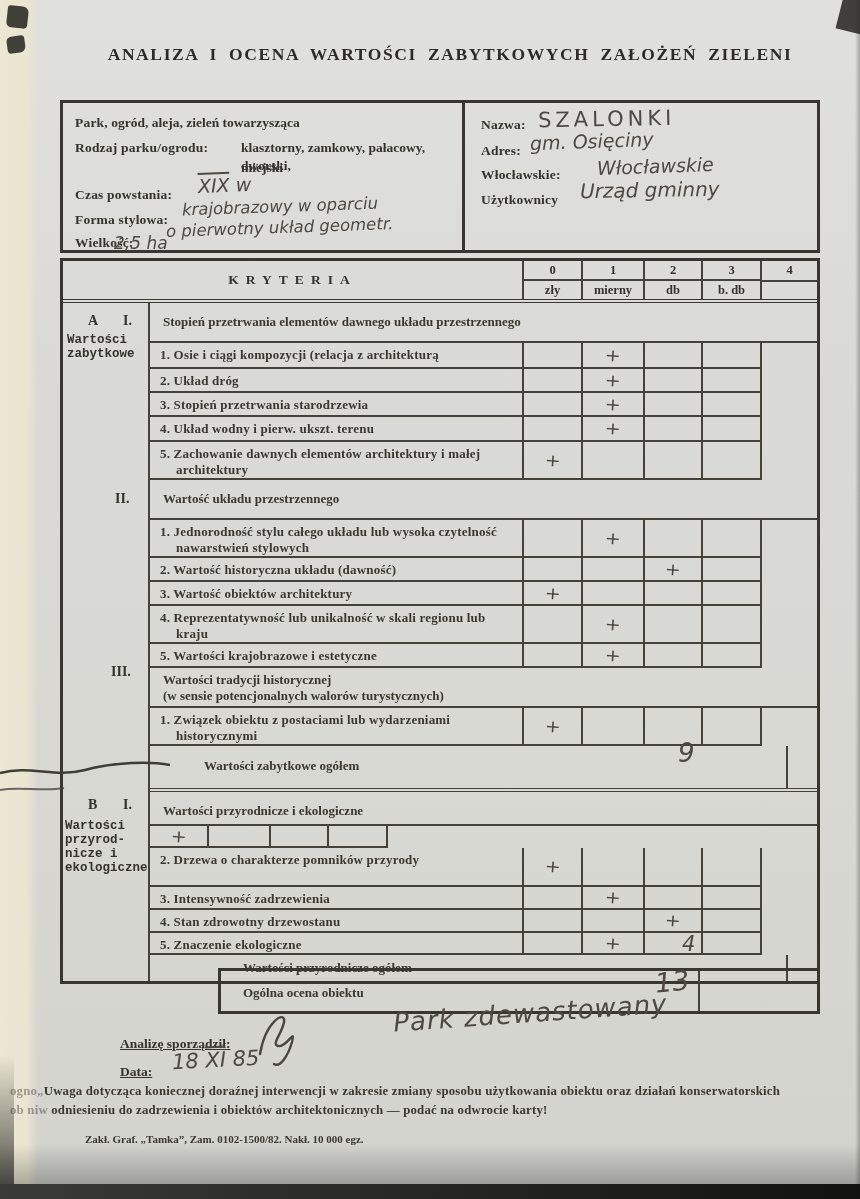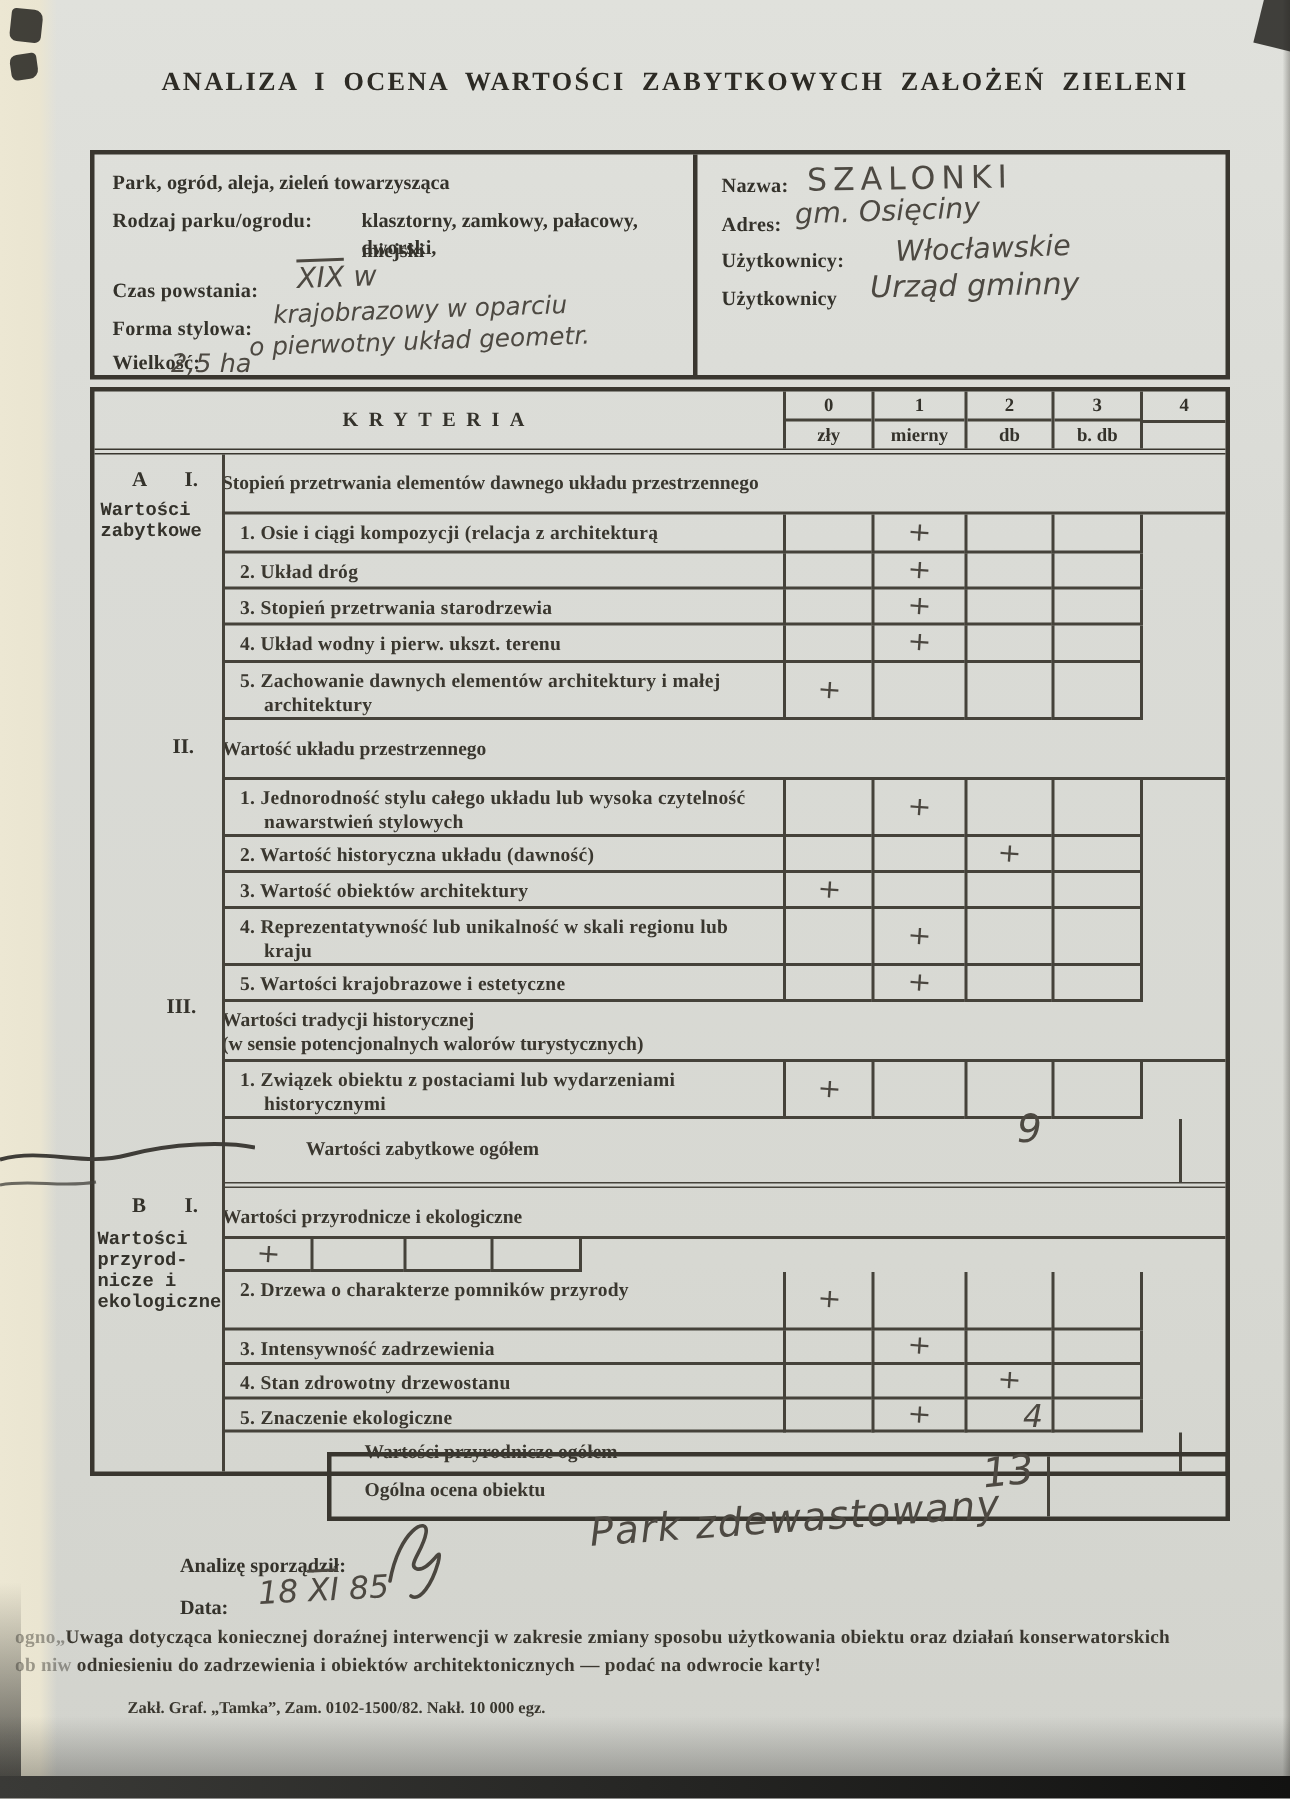--- a/index.html
+++ b/index.html
@@ -55,41 +55,41 @@
 
   .row{display:flex;box-sizing:border-box;}
   .crit{width:374px;box-sizing:border-box;padding:4px 6px 0 28px;text-indent:-16px;
         font-size:13px;font-weight:bold;line-height:16px;color:#3a372f;letter-spacing:.2px;
         border-bottom:2px solid #45423a;}
   .sc{box-sizing:border-box;border-left:2px solid #45423a;border-bottom:2px solid #45423a;
       display:flex;align-items:center;justify-content:center;}
   .sc.c0{width:59px}.sc.c1{width:62px}.sc.c2{width:58px}.sc.c3{width:59px}
   .sc.c4{flex:1;border-bottom:none;}
   .sect{border-bottom:2px solid #45423a;}
-  .sect-label{padding:11px 6px 0 0;font-size:13px;font-weight:bold;color:#3a372f;line-height:16px;}
+  .sect-label{padding:11px 6px 0 15px;font-size:13px;font-weight:bold;color:#3a372f;line-height:16px;}
   .sect-label .l2{display:block;}
   .bhead{border-top:4px double #45423a;}
   .trow{position:relative;box-sizing:border-box;border-bottom:2px solid #45423a;}
   .trow.nobd{border-bottom:none;}
   .tlabel{font-size:13px;font-weight:bold;color:#3a372f;padding-top:12px;}
   .tdiv{position:absolute;left:638px;top:0;bottom:0;width:2px;background:#45423a;}
 
   .mark{font-family:"DejaVu Sans", sans-serif;font-size:19px;color:#4a463f;
         transform:rotate(4deg) scaleY(.9);line-height:1;}
 
   
   .overall-box{position:absolute;left:218px;top:968px;width:602px;height:46px;
         border:3px solid #39362f;box-sizing:border-box;}
   .overall-div{position:absolute;left:477px;top:0;bottom:0;width:2px;background:#45423a;}
   .overall-label{font-size:13px;font-weight:bold;color:#3a372f;padding:14px 0 0 22px;}
 
   .hw-abs{position:absolute;}
 
   
-  .signoff-lbl{position:absolute;font-size:13.5px;font-weight:bold;color:#34322b;}
+  .signoff-lbl{position:absolute;font-size:13.5px;font-weight:bold;color:#34322b;text-decoration:underline;}
   .foot-note{position:absolute;font-size:12.8px;font-weight:bold;color:#3a372f;letter-spacing:.2px;white-space:nowrap;}
   .stray{opacity:.45;filter:blur(.4px);}
   .print-line{position:absolute;left:85px;top:1133px;font-size:11px;font-weight:bold;color:#3a372f;}
 
   svg{display:block;}
 </style>
 </head>
 <body>
 
 <div class="page">
@@ -124,21 +124,21 @@
         <span class="lbl">Forma stylowa:</span>
       </div>
       <div style="position:absolute;left:12px;top:130px;">
         <span class="lbl">Wielkość:</span>
       </div>
     </div>
 
     <div class="hdr-right">
       <div style="position:absolute;left:16px;top:12px;"><span class="lbl">Nazwa:</span></div>
       <div style="position:absolute;left:16px;top:38px;"><span class="lbl">Adres:</span></div>
-      <div style="position:absolute;left:16px;top:62px;"><span class="lbl">Użytkownicy:</span></div>
+      <div style="position:absolute;left:16px;top:62px;"><span class="lbl">Włocławskie:</span></div>
       <div style="position:absolute;left:16px;top:87px;"><span class="lbl">Użytkownicy</span></div>
     </div>
   </div>
 
   <div class="hw hw-abs" style="left:198px;top:174px;font-size:19px;transform:rotate(-2deg);"><span class="ovl">XIX</span><span> w</span></div>
   <div class="hw hw-abs" style="left:182px;top:197px;font-size:16.5px;transform:rotate(-2deg);">krajobrazowy w oparciu</div>
   <div class="hw hw-abs" style="left:166px;top:218px;font-size:16.5px;transform:rotate(-2deg);">o pierwotny układ geometr.</div>
   <div class="hw hw-abs" style="left:114px;top:233px;font-size:17px;">2,5 ha</div>
   <div class="hw hw-abs" style="left:538px;top:107px;font-size:21px;letter-spacing:4px;font-style:normal;transform:rotate(-1deg);">SZALONKI</div>
   <div class="hw hw-abs" style="left:530px;top:130px;font-size:19px;transform:rotate(-2deg);">gm. Osięciny</div>

